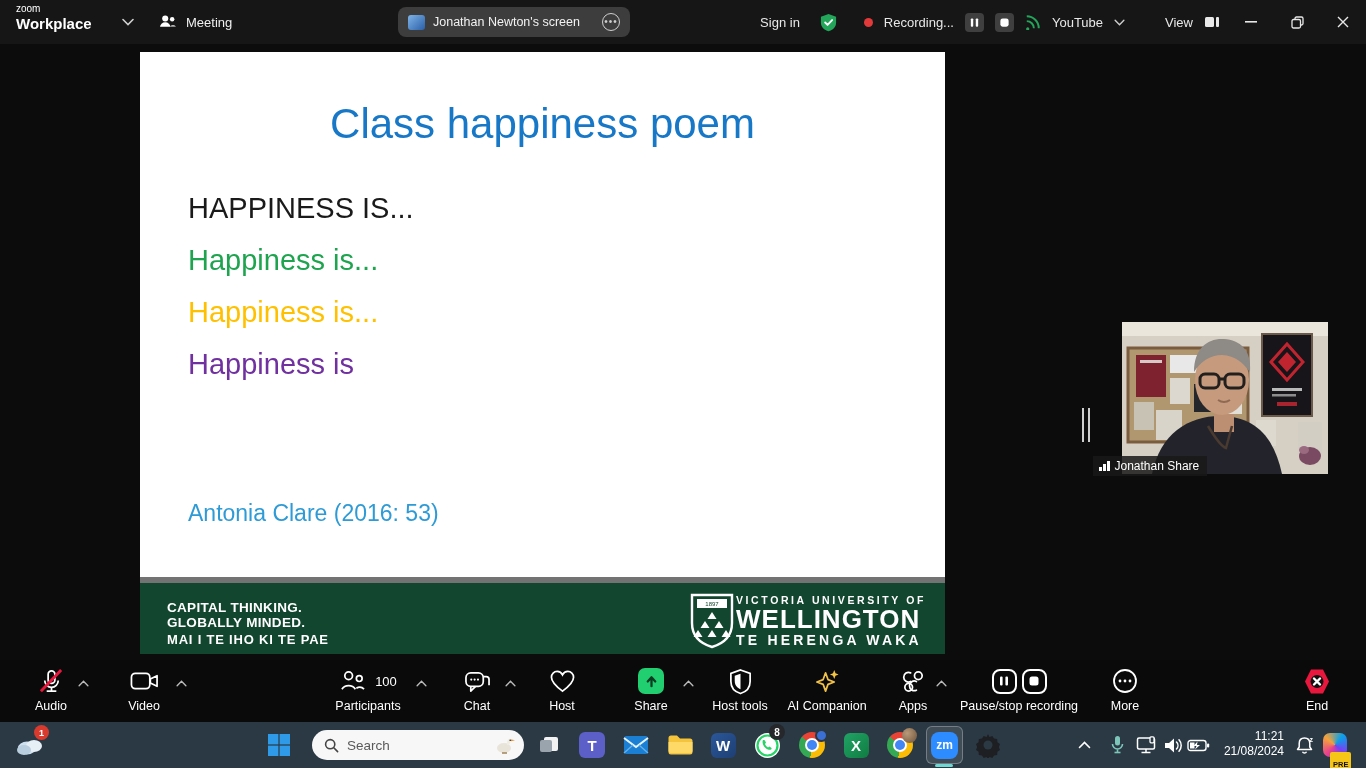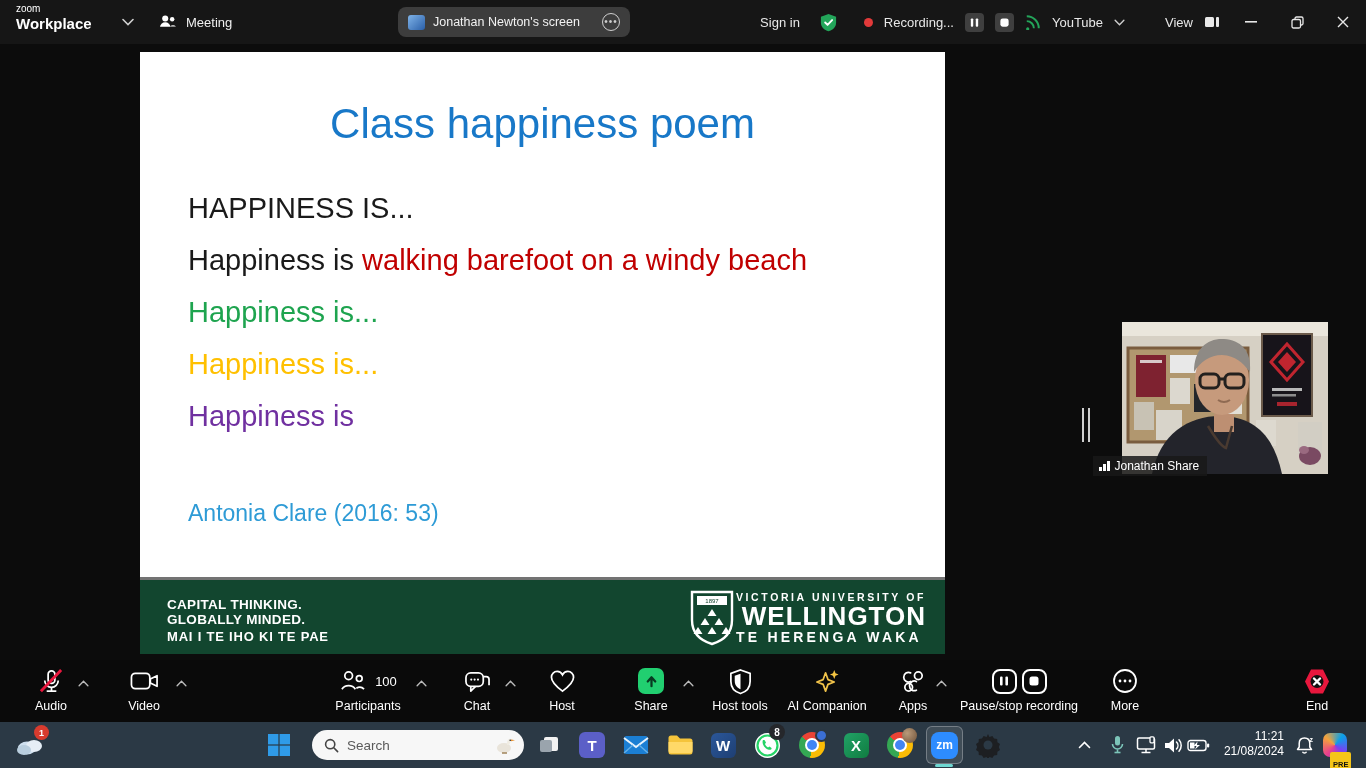--- a/index.html
+++ b/index.html
@@ -23,26 +23,26 @@
   .win-ctrls { position:absolute; right:0; top:0; height:44px; display:flex; }
   .win-btn { width:46px; height:44px; display:flex; align-items:center; justify-content:center; color:#e8e8e8; }
 
   
   #stage { position:absolute; left:0; top:44px; width:1366px; height:616px; background:#0c0c0c; }
   #slide { position:absolute; left:140px; top:8px; width:805px; height:602px; background:#ffffff; }
   .slide-title { position:absolute; left:0; top:48px; width:100%; text-align:center; font-size:42px; color:#1878C8; letter-spacing:0; }
   .poem { position:absolute; left:48px; top:142px; font-size:29px; }
   .poem .ln { margin-bottom:23px; line-height:29px; }
   .citation { position:absolute; left:48px; top:448px; font-size:23px; color:#2E9BD6; }
-  .slide-footer { position:absolute; left:0; top:525px; width:805px; height:77px; background:#12462F; border-top:3px solid #737373; color:#fff; }
+  .slide-footer { position:absolute; left:0; top:525px; width:805px; height:77px; background:#12462F; border-top:6px solid #737373; color:#fff; }
   .taglines { position:absolute; left:27px; top:17px; font-weight:700; line-height:15px; font-size:13.5px; letter-spacing:.3px; }
   .taglines .t3 { font-size:13px; letter-spacing:.8px; margin-top:2px; }
   .uni-logo { position:absolute; left:548px; top:10px; display:flex; align-items:center; }
   .uni-text .u1 { font-size:10.5px; font-weight:700; letter-spacing:2.6px; }
-  .uni-text .u2 { font-size:26px; font-weight:700; letter-spacing:1px; line-height:26px;text-align:right; }
+  .uni-text .u2 { font-size:26px; font-weight:700; letter-spacing:1px; line-height:26px; }
   .uni-text .u3 { font-size:14px; font-weight:700; letter-spacing:3.2px; }
 
   
   #video-thumb { position:absolute; left:1122px; top:278px; width:206px; height:152px; background:#888; overflow:hidden; }
   #name-tag { position:absolute; left:1093px; top:412px; height:20px; background:rgba(25,25,25,.85); color:#fff; font-size:12px; display:flex; align-items:center; gap:5px; padding:0 8px 0 6px; }
   .audiobars { display:flex; align-items:flex-end; gap:1.5px; height:10px; }
   .audiobars i { width:2.5px; background:#fff; display:block; }
   #drag-handle { position:absolute; left:1082px; top:364px; display:flex; gap:4px; }
   #drag-handle i { width:2px; height:34px; background:#cfcfcf; display:block; }
 
@@ -229,21 +229,20 @@
           </svg>
         </div>
     </div>
   </div>
 
   <div id="stage">
     <div id="slide">
       <div class="slide-title">Class happiness poem</div>
       <div class="poem">
         <div class="ln" style="color:#1a1a1a">HAPPINESS IS...</div>
-        <div class="ln"><span style="color:#1a1a1a">Happiness is </span><span style="color:#C00000">walking barefoot on a windy beach</span></div>
         <div class="ln" style="color:#1EA44F">Happiness is...</div>
         <div class="ln" style="color:#FFC000">Happiness is...</div>
         <div class="ln" style="color:#7030A0">Happiness is</div>
       </div>
       <div class="citation">Antonia Clare (2016: 53)</div>
       <div class="slide-footer">
         <div class="taglines">
           <div>CAPITAL THINKING.</div>
           <div>GLOBALLY MINDED.</div>
           <div class="t3">MAI I TE IHO KI TE PAE</div>

